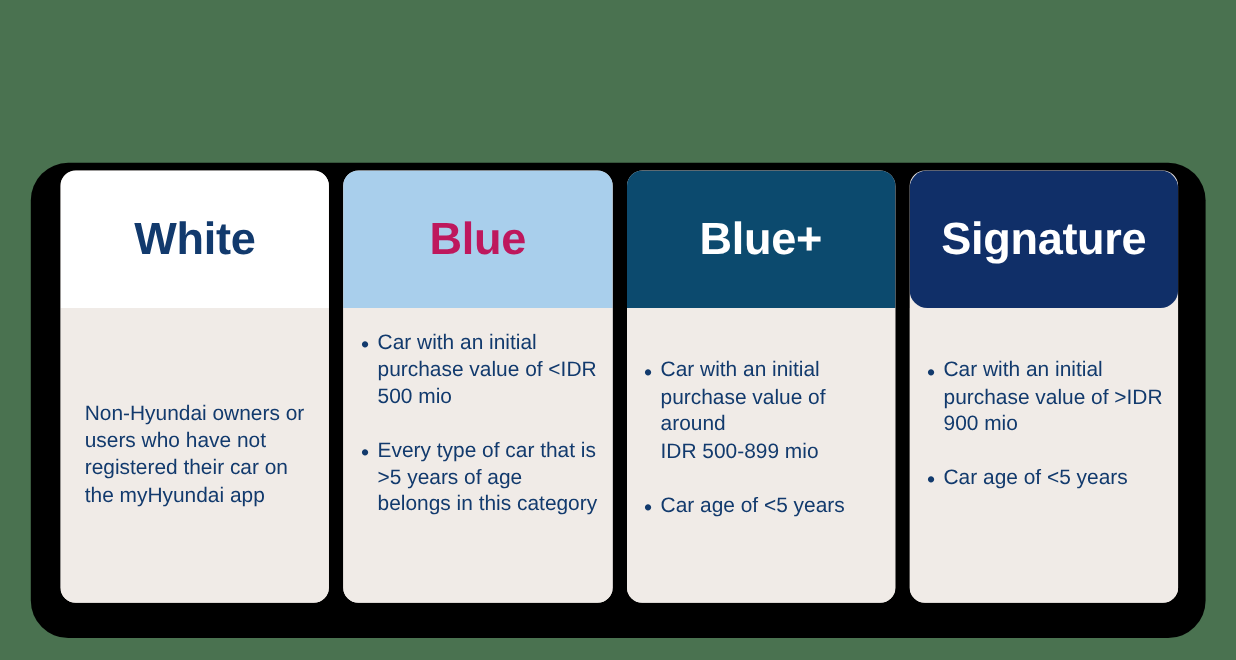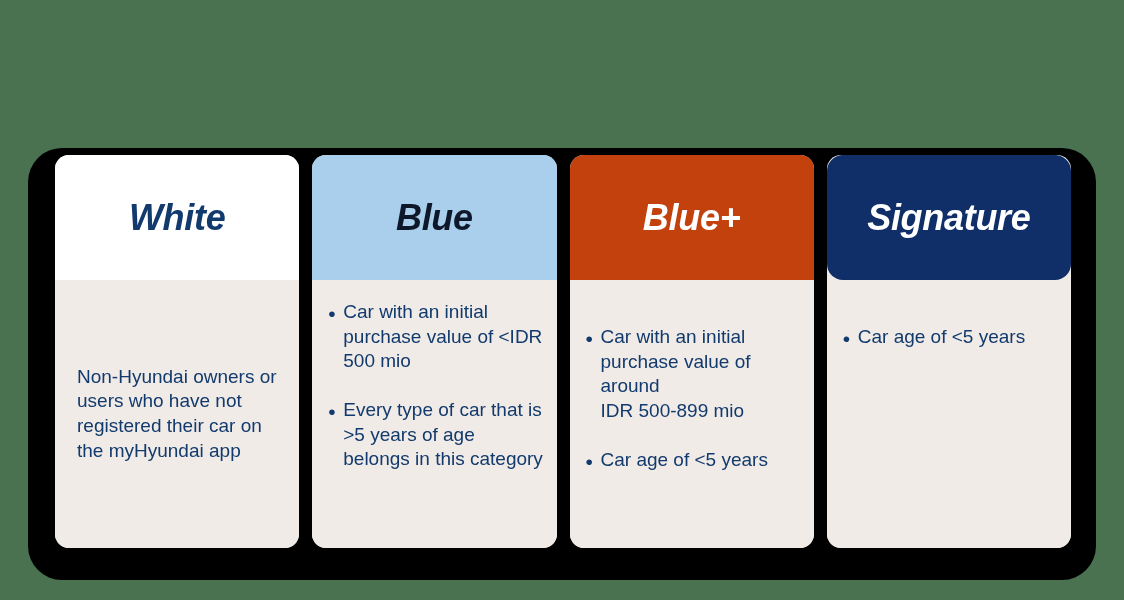--- a/index.html
+++ b/index.html
@@ -50,24 +50,23 @@
     background: #f0ebe7;
     box-shadow: 0 2px 6px rgba(0,0,0,0.55);
   }
 
   .card-header {
     height: 125px;
     flex: 0 0 125px;
     display: flex;
     align-items: center;
     justify-content: center;
-    font-size: 36px;
+    font-size: 41px;
     font-weight: bold;
     letter-spacing: -0.3px;
-    font-style: italic;
   }
 
   .card-body {
     flex: 1 1 auto;
     background: #f0ebe7;
     color: #123a6d;
     font-size: 19px;
     line-height: 1.30;
     padding: 22px 18px 18px 18px;
     display: flex;
@@ -135,37 +134,37 @@
     <div class="card card-white">
       <div class="card-header" style="background:#ffffff;color:#123a6d;">
         <span>White</span>
       </div>
       <div class="card-body body-centered">
         <p>Non-Hyundai owners or users who have not registered their car on the myHyundai app</p>
       </div>
     </div>
 
     <div class="card card-blue">
-      <div class="card-header" style="background:#a9cfec;color:#0f172a;justify-content:center;">
+      <div class="card-header" style="background:#a9cfec;color:#be185d;justify-content:center;">
         <span>Blue</span>
       </div>
       <div class="card-body body-bullets">
         <ul class="bullet-list">
           <li class="bullet-item">
             <span class="bullet-text">Car with an initial purchase value of &lt;IDR 500 mio</span>
           </li>
           <li class="bullet-item">
             <span class="bullet-text">Every type of car that is &gt;5 years of age belongs in this category</span>
           </li>
         </ul>
       </div>
     </div>
 
     <div class="card card-bluep">
-      <div class="card-header" style="background:#c2410c;color:#ffffff;">
+      <div class="card-header" style="background:#0c4a6e;color:#ffffff;">
         <span>Blue+</span>
       </div>
       <div class="card-body body-bullets">
         <ul class="bullet-list">
           <li class="bullet-item">
             <span class="bullet-text">Car with an initial purchase value of around
 IDR 500-899 mio</span>
           </li>
           <li class="bullet-item">
             <span class="bullet-text">Car age of &lt;5 years</span>
@@ -174,20 +173,23 @@
       </div>
     </div>
 
     <div class="card card-sign">
       <div class="card-header" style="background:#102f68;color:#ffffff;border-radius:16px;">
         <span>Signature</span>
       </div>
       <div class="card-body body-bullets">
         <ul class="bullet-list">
           <li class="bullet-item">
+            <span class="bullet-text">Car with an initial purchase value of &gt;IDR 900 mio</span>
+          </li>
+          <li class="bullet-item">
             <span class="bullet-text">Car age of &lt;5 years</span>
           </li>
         </ul>
       </div>
     </div>
 
   </div>
 </div>
 
 </body></html>

